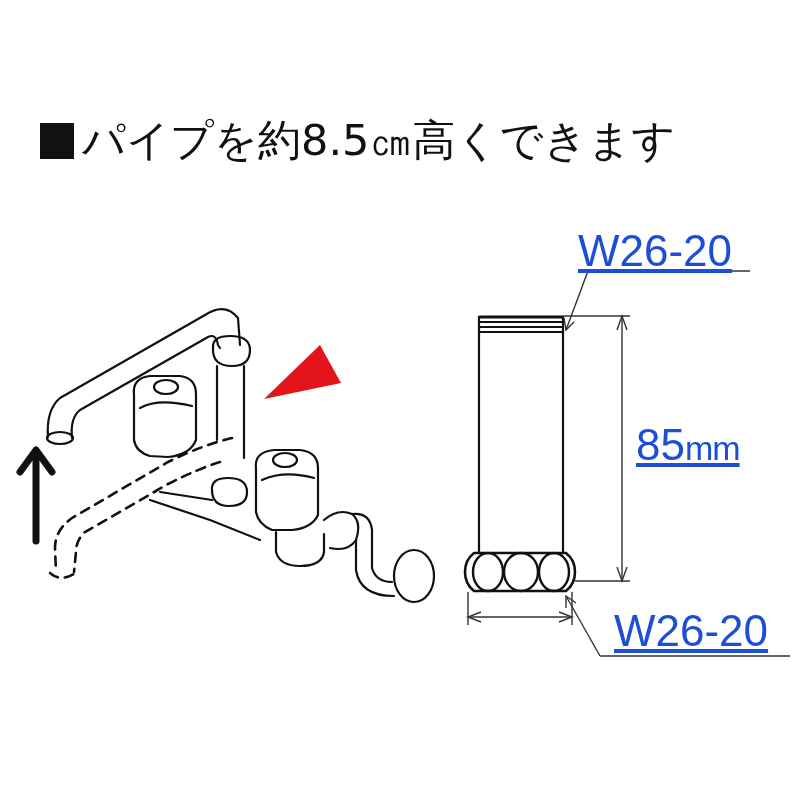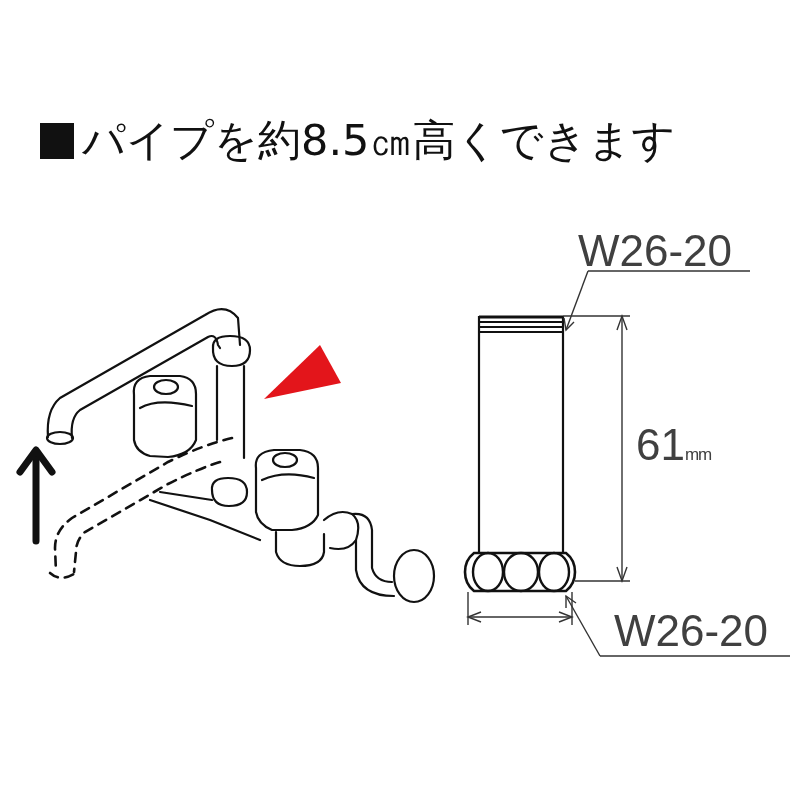--- a/index.html
+++ b/index.html
@@ -1,20 +1,20 @@
 <!DOCTYPE html>
 <html><head>
 <meta charset="utf-8">
 <style>
   html, body { margin:0; padding:0; background:#ffffff; }
   .canvas { position:relative; width:800px; height:800px; background:#ffffff; overflow:hidden; font-family:"DejaVu Sans","Liberation Sans",sans-serif; }
   .heading { position:absolute; left:40px; top:112px; display:flex; align-items:center; font-size:43px; color:#111; letter-spacing:0px; white-space:nowrap; }
   .heading .square { display:inline-block; width:34px; height:36px; background:#111; margin-right:8px; }
-  .label { position:absolute; font-family:"Liberation Sans","DejaVu Sans",sans-serif; color:#404040; white-space:nowrap; }
-  .label .unit { font-size:17px; letter-spacing:-1px; }
+  .label { position:absolute; font-family:"Liberation Sans","DejaVu Sans",sans-serif; color:#1d4ed8; white-space:nowrap;text-decoration:underline; }
+  .label .unit { font-size:34px; letter-spacing:-1px; }
   svg.art { position:absolute; left:0; top:0; }
 </style>
 </head>
 <body>
 
 <div class="canvas">
 
   <div class="heading">
     <span class="square"></span>
     <span>パイプを約8.5㎝高くできます</span>
@@ -107,21 +107,21 @@
       <line x1="600" y1="656" x2="566" y2="596"></line>
       <polyline points="566,608 566,596 576,603"></polyline>
     </g>
   </svg>
 
   <div class="label" style="left:578px; top:226px; font-size:44px;">
     <span>W26-20</span>
   </div>
 
   <div class="label" style="left:636px; top:420px; font-size:44px;">
-    <span>61</span><span class="unit">mm</span>
+    <span>85</span><span class="unit">mm</span>
   </div>
 
   <div class="label" style="left:614px; top:606px; font-size:44px;">
     <span>W26-20</span>
   </div>
 
 
 </div>
 
 </body></html>

